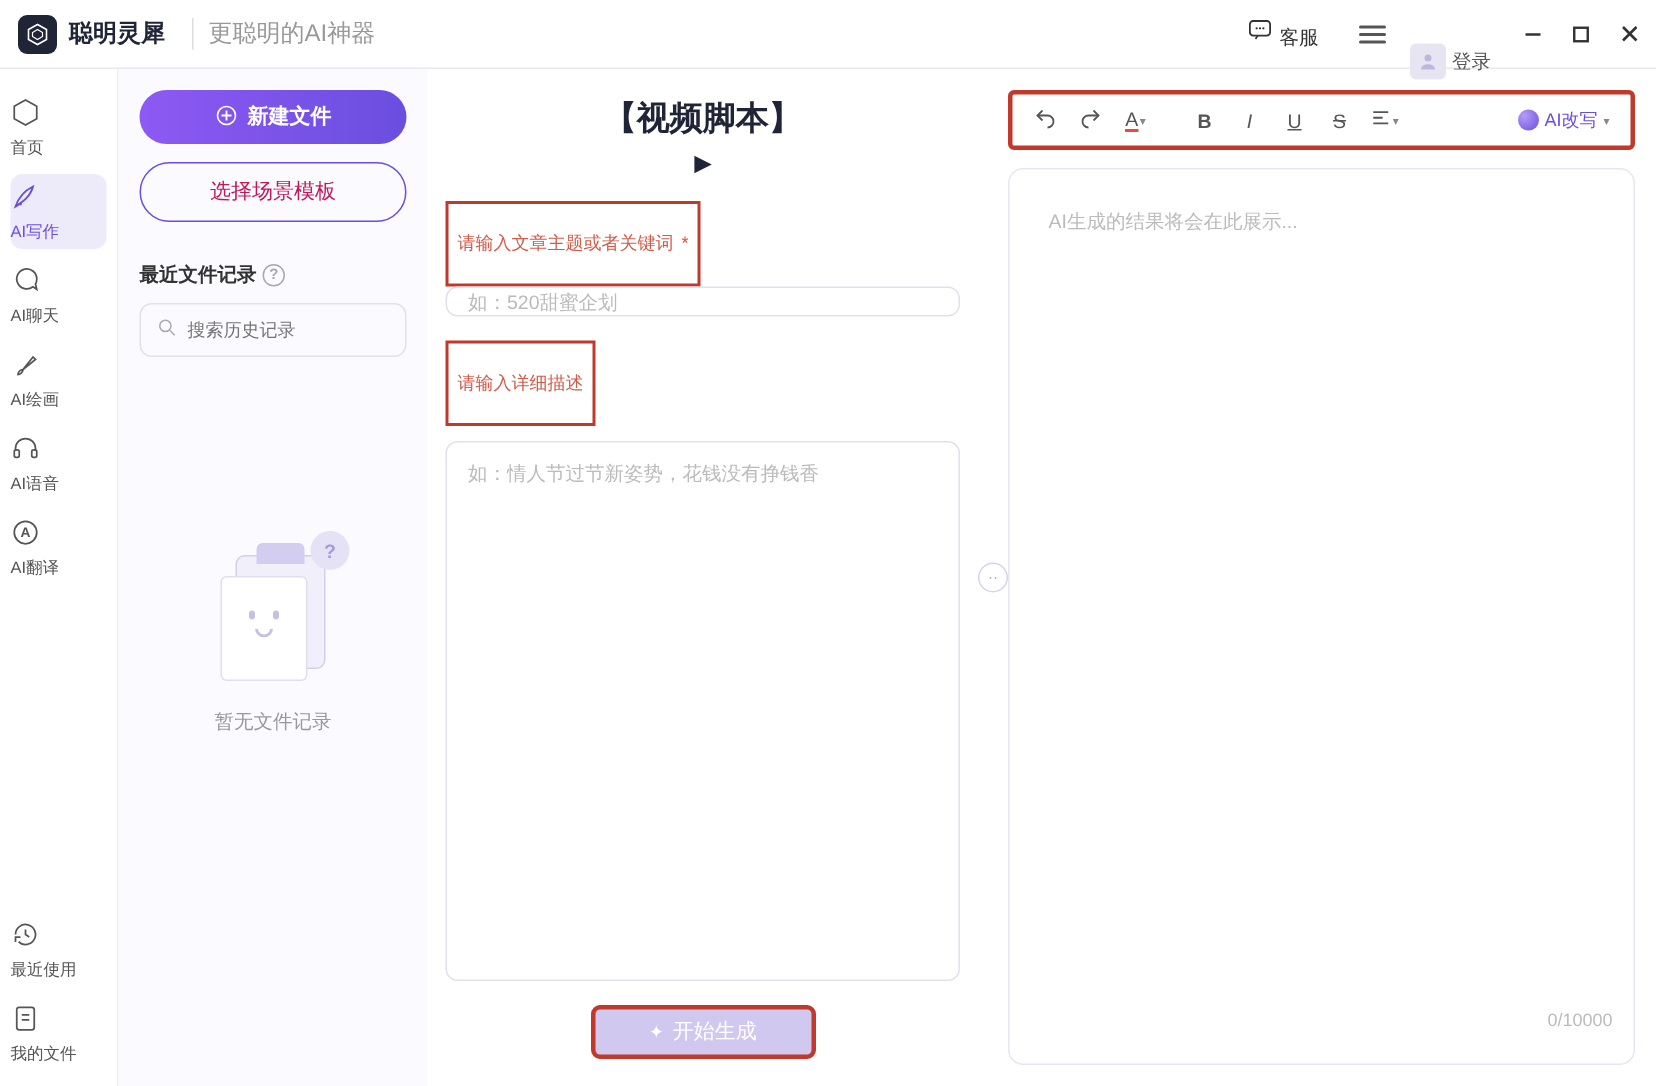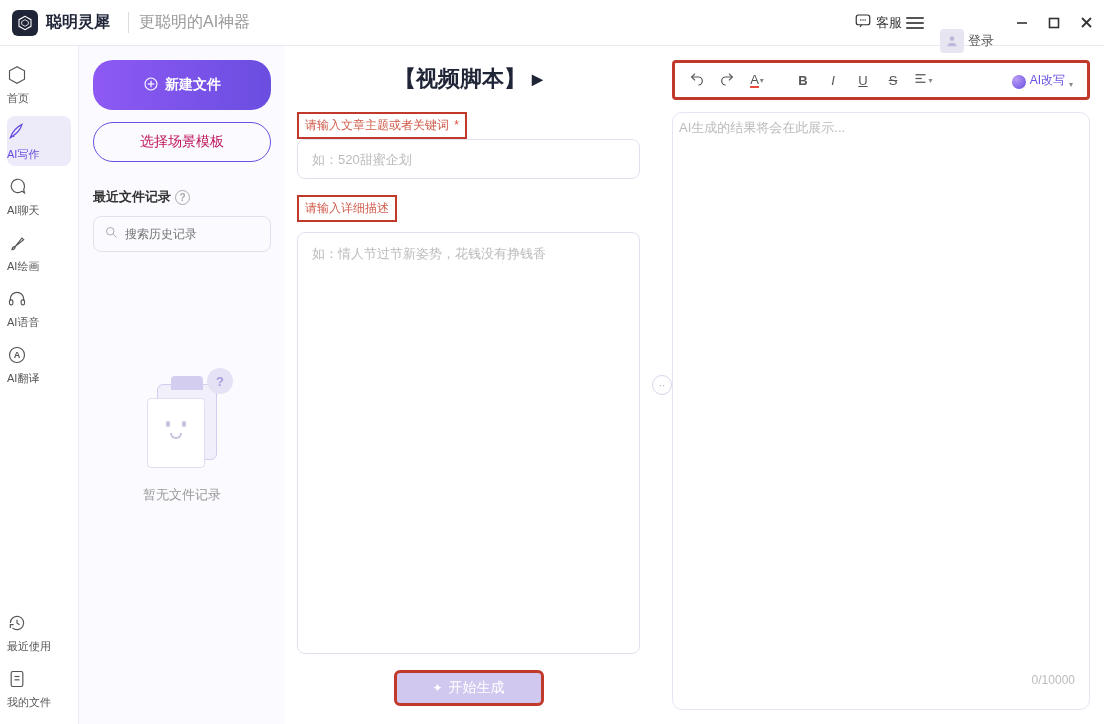--- a/index.html
+++ b/index.html
@@ -6,21 +6,21 @@
     body {width:1104px;height:724px;overflow:hidden;background:#fff;color:#333;font-size:13px;}
 
     
     .titlebar{height:46px;display:flex;align-items:center;border-bottom:1px solid #e8e8ef;}
     .logo-wrap{display:flex;align-items:center;gap:8px;padding-left:12px;}
     .logo-ic{width:26px;height:26px;border-radius:6px;background:#1f2537;display:flex;align-items:center;justify-content:center;}
     .logo-ic svg{display:block;}
     .brand{font-size:16px;font-weight:700;color:#1f2537;}
     .slogan{font-size:16px;color:#999;margin-left:10px;border-left:1px solid #ddd;padding-left:10px;}
     .title-spacer{flex:1;}
-    .kefu{display:flex;align-items:center;gap:4px;margin-right:4px;cursor:pointer;}
+    .kefu{display:flex;align-items:flex-end;gap:4px;margin-right:27px;cursor:pointer;}
     .kf-ic{font-size:16px;}
     .hamb{width:18px;display:flex;flex-direction:column;gap:3px;margin-right:16px;cursor:pointer;}
     .hamb span{height:2px;background:#555;border-radius:2px;}
     .login{display:flex;align-items:center;gap:4px;margin-right:14px;cursor:pointer;font-size:13px;color:#555;margin-top:36px;}
     .avatar-ic{width:24px;height:24px;border-radius:4px;background:#e8e5f2;display:flex;align-items:center;justify-content:center;color:#bfb7db;}
     .winbtn{width:28px;height:28px;display:flex;align-items:center;justify-content:center;margin-right:4px;font-size:14px;cursor:pointer;}
     .winbtn svg{display:block;}
 
     
     .app{display:flex;height:calc(100% - 46px);}
@@ -28,41 +28,41 @@
     
     .sidebar{width:79px;background:#fff;border-right:1px solid #eceaf5;display:flex;flex-direction:column;align-items:center;padding-top:14px;gap:6px;}
     .sb-item{width:64px;height:50px;border-radius:8px;display:flex;flex-direction:column;align-items:flex-start;justify-content:center;gap:3px;cursor:pointer;color:#555;}
     .sb-item.active{background:#edeaf9;color:#6a4ee0;}
     .sb-item .sic{font-size:18px;line-height:1;}
     .sb-item .slbl{font-size:11px;}
     .sb-gap{flex:1;}
 
     
     .filecol{width:206px;padding:14px 14px 0 14px;background:#fbfaff;}
-    .btn-new{height:50px;border-radius:20px;background:linear-gradient(90deg,#8e59f4,#6a4ee0);color:#fff;display:flex;align-items:center;justify-content:center;gap:6px;font-size:14px;font-weight:600;cursor:pointer;text-align:center;}
+    .btn-new{height:36px;border-radius:20px;background:linear-gradient(90deg,#8e59f4,#6a4ee0);color:#fff;display:flex;align-items:center;justify-content:center;gap:6px;font-size:14px;font-weight:600;cursor:pointer;text-align:center;}
     .btn-tmpl{height:40px;border-radius:20px;border:1px solid #6a4ee0;color:#be185d;display:flex;align-items:center;justify-content:center;font-size:14px;margin-top:12px;cursor:pointer;}
     .rec-head{margin-top:26px;font-size:13px;font-weight:700;display:flex;align-items:center;gap:4px;color:#333;}
     .qm{width:15px;height:15px;border:1px solid #aaa;border-radius:50%;display:inline-flex;align-items:center;justify-content:center;font-size:10px;color:#aaa;}
     .search-wrap{margin-top:10px;height:36px;border:1px solid #e3e0ee;border-radius:8px;display:flex;align-items:center;padding:0 10px;gap:6px;color:#aaa;}
     .search-wrap input{border:none;outline:none;flex:1;font-size:12px;background:transparent;}
     .empty-wrap{margin-top:120px;display:flex;flex-direction:column;align-items:center;gap:14px;color:#999;}
     .empty-ic{width:90px;height:100px;position:relative;}
     .clip-back{position:absolute;left:20px;top:12px;width:60px;height:76px;background:#f1effa;border:1px solid #d3cef0;border-radius:6px;}
     .clip-head{position:absolute;left:34px;top:4px;width:32px;height:14px;background:#d3cef0;border-radius:4px 4px 0 0;}
     .paper{position:absolute;left:10px;top:26px;width:58px;height:70px;background:#fff;border:1px solid #e1def3;border-radius:4px;}
     .face-eye{position:absolute;width:4px;height:6px;background:#c6c1e1;border-radius:2px;top:22px;}
     .face-eye.l{left:18px;} .face-eye.r{left:34px;}
     .face-m{position:absolute;left:22px;top:34px;width:12px;height:6px;border:2px solid #c6c1e1;border-top:none;border-radius:0 0 10px 10px;}
     .bub{position:absolute;right:-6px;top:-4px;width:26px;height:26px;background:#e6e2f6;border-radius:50%;display:flex;align-items:center;justify-content:center;color:#a89ae0;font-weight:700;}
 
     
     .composer{flex:1;padding:18px 12px 0 12px;display:flex;flex-direction:column;align-items:stretch;min-width:0;}
-    .title-row{display:flex;align-items:center;justify-content:center;gap:6px;font-size:22px;font-weight:800;color:#1f2537;}
+    .title-row{display:flex;align-items:center;justify-content:center;gap:6px;font-size:22px;font-weight:800;color:#1f2537;flex-direction:column;}
     .title-row .tri{font-size:14px;}
-    .fld-label{margin-top:18px;font-size:12px;color:#cf5b4a;border:2px solid #c0392b;display:inline-block;padding:3px 6px;align-self:flex-start;}
+    .fld-label{margin-top:18px;font-size:12px;color:#cf5b4a;border:2px solid #c0392b;display:inline-block;padding:18px 6px;align-self:flex-start;}
     .req{color:#e74c3c;margin-left:2px;}
     .fld-input{height:40px;border:1px solid #e3e0ee;border-radius:8px;padding:0 14px;font-size:13px;outline:none;width:100%;}
     .fld-input::placeholder{color:#bbb;}
     .fld-area{margin-top:10px;flex:1;border:1px solid #e3e0ee;border-radius:8px;padding:12px 14px;font-size:13px;outline:none;resize:none;color:#444;min-height:360px;}
     .fld-area::placeholder{color:#bbb;}
     .gen-wrap{display:flex;justify-content:center;padding:16px 0 18px;}
     .btn-gen{width:150px;height:36px;border-radius:6px;background:#d1c8ef;color:#fff;display:flex;align-items:center;justify-content:center;gap:6px;font-size:14px;border:3px solid #c0392b;cursor:pointer;}
     .spark{font-size:12px;}
 
     
@@ -74,23 +74,23 @@
     .toolbar{height:40px;border:3px solid #c0392b;border-radius:4px;display:flex;align-items:center;padding:0 8px;gap:2px;}
     .tbtn{width:28px;height:28px;display:flex;align-items:center;justify-content:center;cursor:pointer;color:#555;border-radius:4px;}
     .tbtn.tb-bold{font-weight:800;}
     .tbtn.tb-italic{font-style:italic;font-family:serif;}
     .tb-underline span{text-decoration:underline;}
     .tb-strike span{text-decoration:line-through;}
     .tb-font{display:flex;align-items:center;gap:1px;}
     .tb-font .uline{border-bottom:2px solid #e74c3c;line-height:1;}
     .caret{font-size:8px;color:#888;}
     .toolbar-spacer{flex:1;}
-    .ai-rewrite{display:flex;align-items:flex-end;gap:4px;padding:0 6px;cursor:pointer;color:#6a4ee0;font-size:12px;}
+    .ai-rewrite{display:flex;align-items:center;gap:4px;padding:0 6px;cursor:pointer;color:#6a4ee0;font-size:12px;}
     .ai-rewrite .leaf{width:14px;height:14px;border-radius:50%;background:radial-gradient(circle at 30% 30%,#b79bf7,#6a4ee0);}
-    .res-body{flex:1;margin-top:12px;border:1px solid #e8e5f2;border-radius:10px;padding:6px;position:relative;color:#bbb;font-size:13px;}
+    .res-body{flex:1;margin-top:12px;border:1px solid #e8e5f2;border-radius:10px;padding:26px;position:relative;color:#bbb;font-size:13px;}
     .counter{position:absolute;right:14px;bottom:22px;color:#bbb;font-size:12px;}
   </style>
 </head>
 <body>
 
 <div class="titlebar">
   <div class="logo-wrap">
     <span class="logo-ic">
       <svg width="16" height="16" viewBox="0 0 24 24" fill="none">
           <path d="M12 2 3 7v10l9 5 9-5V7l-9-5Z" stroke="#fff" stroke-width="1.6"></path>

